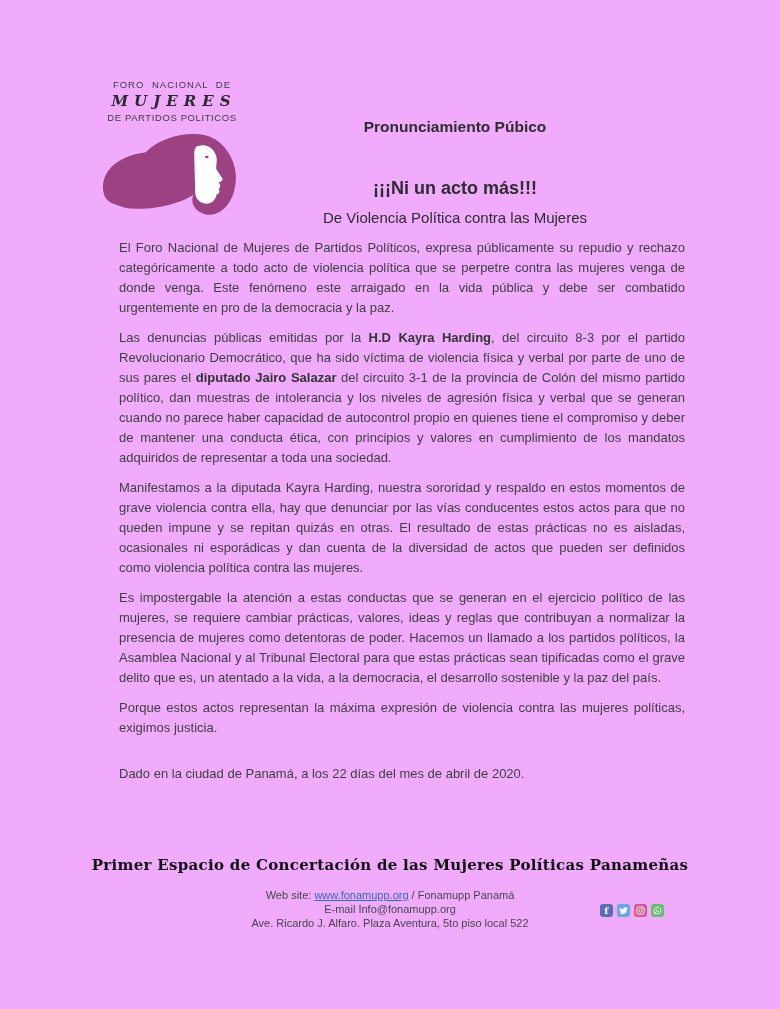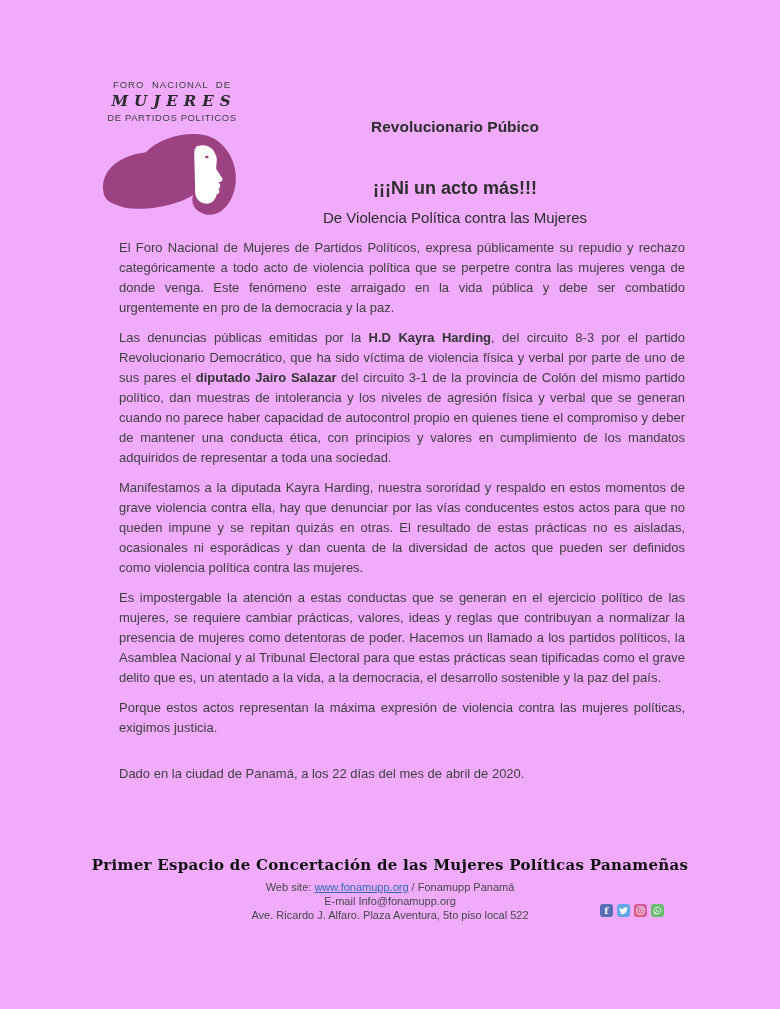--- a/index.html
+++ b/index.html
@@ -21,21 +21,21 @@
   .t3{font-size:15px;font-weight:400;margin:10px 0 0 0;}
   
   .content{position:absolute;left:119px;top:238px;width:566px;
            font-size:13px;line-height:20px;text-align:justify;color:#3f3f3f;}
   .content p{margin:0 0 10px 0;}
   .content b{font-weight:700;color:#343434;}
   .dateline{margin-top:26px;text-align:left;}
   
   .footer{position:absolute;left:0;top:856px;width:780px;text-align:center;color:#474747;}
   .f-head{font-family:"DejaVu Serif",serif;font-weight:700;font-size:15px;color:#111111;
-          letter-spacing:0.3px;margin-bottom:6px;}
+          letter-spacing:0.3px;margin-bottom:14px;}
   .f-line{font-size:11px;line-height:14px;}
   .weblink{color:#2e6db4;text-decoration:underline;cursor:pointer;}
   
   .social{position:absolute;left:600px;top:904px;display:flex;gap:4px;}
   .soc{width:13px;height:13px;border-radius:3px;display:inline-flex;align-items:center;
        justify-content:center;opacity:0.9;cursor:pointer;}
   .soc svg{display:block;}
   .soc .fb-f{color:#ffffff;font-family:"DejaVu Serif",serif;font-weight:700;font-size:10px;line-height:10px;}
 </style>
 </head>
@@ -51,21 +51,21 @@
   <svg class="logo-art" viewBox="0 0 150 95" aria-hidden="true">
     <path d="M7,70 C1,48 19,30 50,26 C66,9 103,1 122,13 C140,25 147,48 141,67
          C136,84 123,93 111,90 C100,87 96,78 99,70 C85,80 50,88 28,83 C13,79 9,76 7,70 Z" fill="#9c4181"></path>
     <path fill="#ffffff" d="M103,20 C113,16 121,22 123,31 C124,37 122,40 123,44 L129,53 C130,56 127,57 125,57
          C127,59 128,62 125,64 C127,66 126,69 123,70 C122,76 117,80 111,79
          C105,78 101,73 101,67 L100,28 C100,24 101,21 103,20 Z"></path>
     <ellipse cx="113" cy="31" rx="1.9" ry="1.3" fill="#9c4181"></ellipse>
   </svg>
 
   <div class="titles">
-    <h1 class="t1">Revolucionario Púbico</h1>
+    <h1 class="t1">Pronunciamiento Púbico</h1>
     <h2 class="t2">¡¡¡Ni un acto más!!!</h2>
     <h2 class="t3">De Violencia Política contra las Mujeres</h2>
   </div>
 
   <div class="content">
     <div>
         <p><span>El Foro Nacional de Mujeres de Partidos Políticos, expresa públicamente su repudio y rechazo categóricamente a todo acto de violencia política que se perpetre contra las mujeres venga de donde venga. Este fenómeno este arraigado en la vida pública y debe ser combatido urgentemente en pro de la democracia y la paz.</span></p>
         <p><span>Las denuncias públicas emitidas por la </span><b>H.D Kayra Harding</b><span>, del circuito 8-3 por el partido Revolucionario Democrático, que ha sido víctima de violencia física y verbal por parte de uno de sus pares el </span><b>diputado Jairo Salazar</b><span> del circuito 3-1 de la provincia de Colón del mismo partido político, dan muestras de intolerancia y los niveles de agresión física y verbal que se generan cuando no parece haber capacidad de autocontrol propio en quienes tiene el compromiso y deber de mantener una conducta ética, con principios y valores en cumplimiento de los mandatos adquiridos de representar a toda una sociedad.</span></p>
         <p><span>Manifestamos a la diputada Kayra Harding, nuestra sororidad y respaldo en estos momentos de grave violencia contra ella, hay que denunciar por las vías conducentes estos actos para que no queden impune y se repitan quizás en otras. El resultado de estas prácticas no es aisladas, ocasionales ni esporádicas y dan cuenta de la diversidad de actos que pueden ser definidos como violencia política contra las mujeres.</span></p>
         <p><span>Es impostergable la atención a estas conductas que se generan en el ejercicio político de las mujeres, se requiere cambiar prácticas, valores, ideas y reglas que contribuyan a normalizar la presencia de mujeres como detentoras de poder. Hacemos un llamado a los partidos políticos, la Asamblea Nacional y al Tribunal Electoral para que estas prácticas sean tipificadas como el grave delito que es, un atentado a la vida, a la democracia, el desarrollo sostenible y la paz del país.</span></p>

